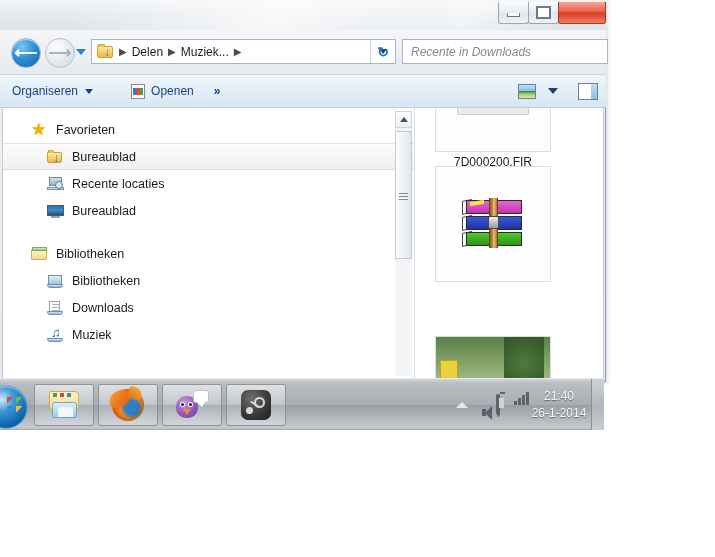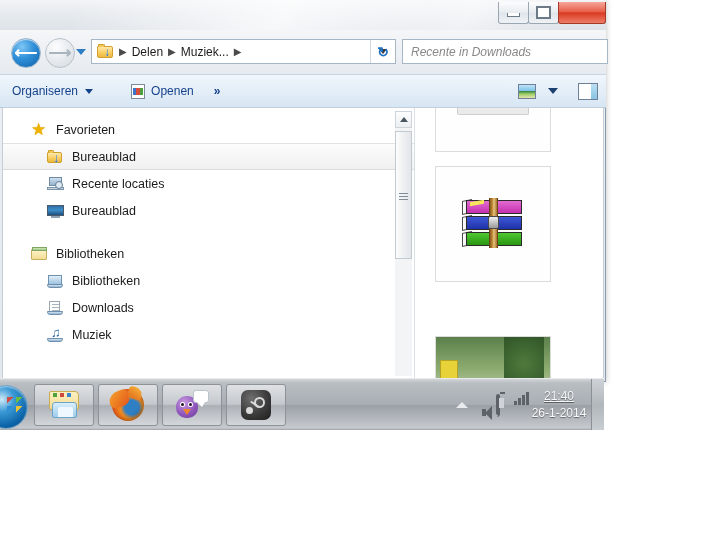--- a/index.html
+++ b/index.html
@@ -1111,20 +1111,21 @@
           </div>
         </div>
       </div>
 
       <div class="filepane">
 
         <div class="file-item" style="left:18px; top:-72px;">
           <div class="file-thumb">
             <span class="genericfile"></span>
           </div>
+          <div class="file-label">7D000200.FIR</div>
         </div>
 
         <div class="file-item" style="left:18px; top:58px;">
           <div class="file-thumb">
             <span class="rar">
               <span class="pg pg1"></span>
                 <span class="bk bk1"></span>
                 <span class="ystripe"></span>
               <span class="pg pg2"></span>
                 <span class="bk bk2"></span>
@@ -1200,21 +1201,21 @@
 
       <span class="tray-ico">
         <span class="ic-bat"></span>
       </span>
 
       <span class="tray-ico">
         <span class="ic-wifi"><i></i><i></i><i></i><i></i></span>
       </span>
 
       <span class="clock">
-        <span style="display:block;text-decoration:underline;">21:40</span>
+        <span style="display:block;">21:40</span>
         <span style="display:block;">26-1-2014</span>
       </span>
     </div>
 
     <div class="show-desktop"></div>
   </div>
 
 </div>
 
 </body></html>

